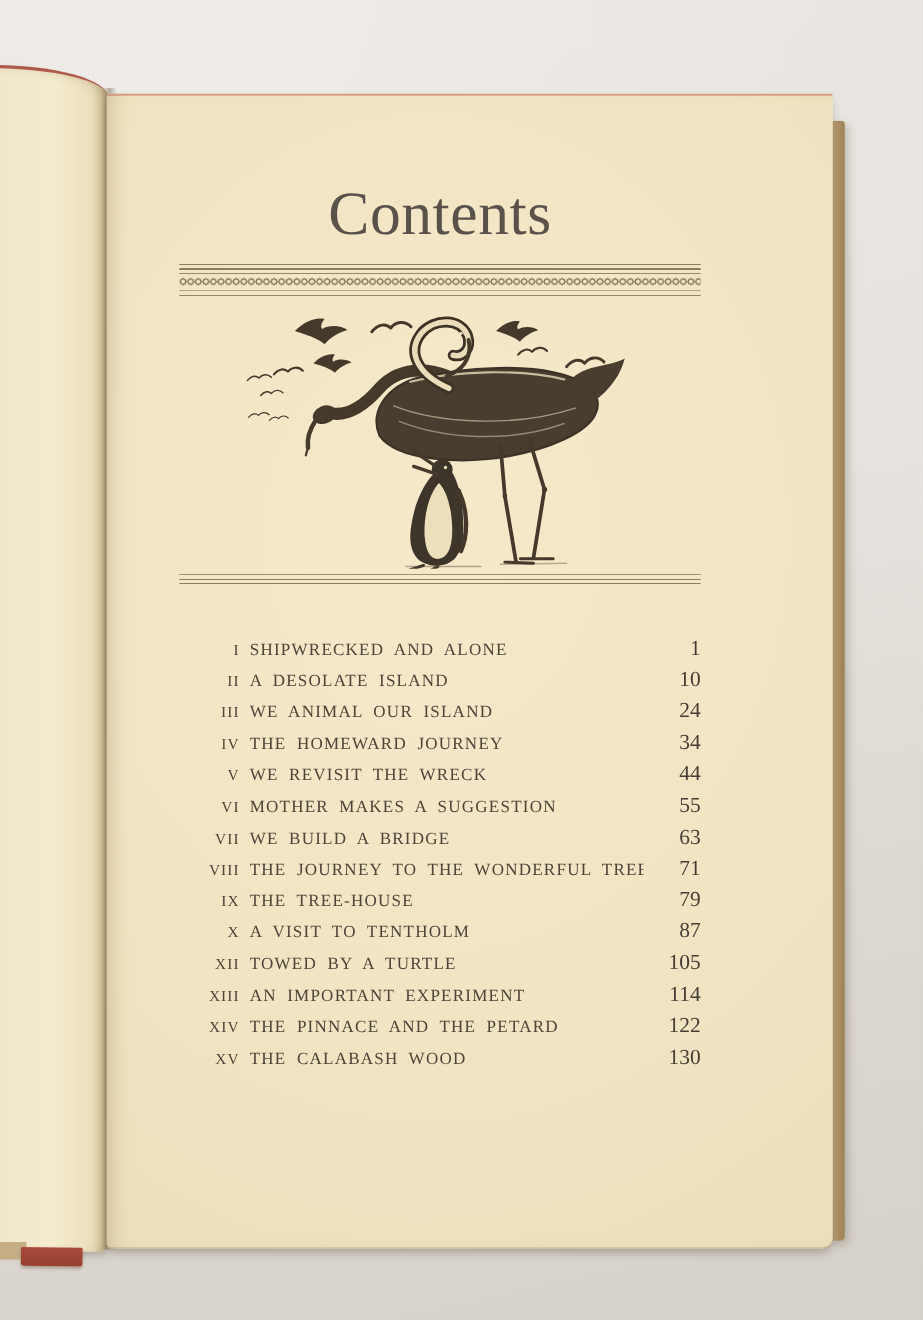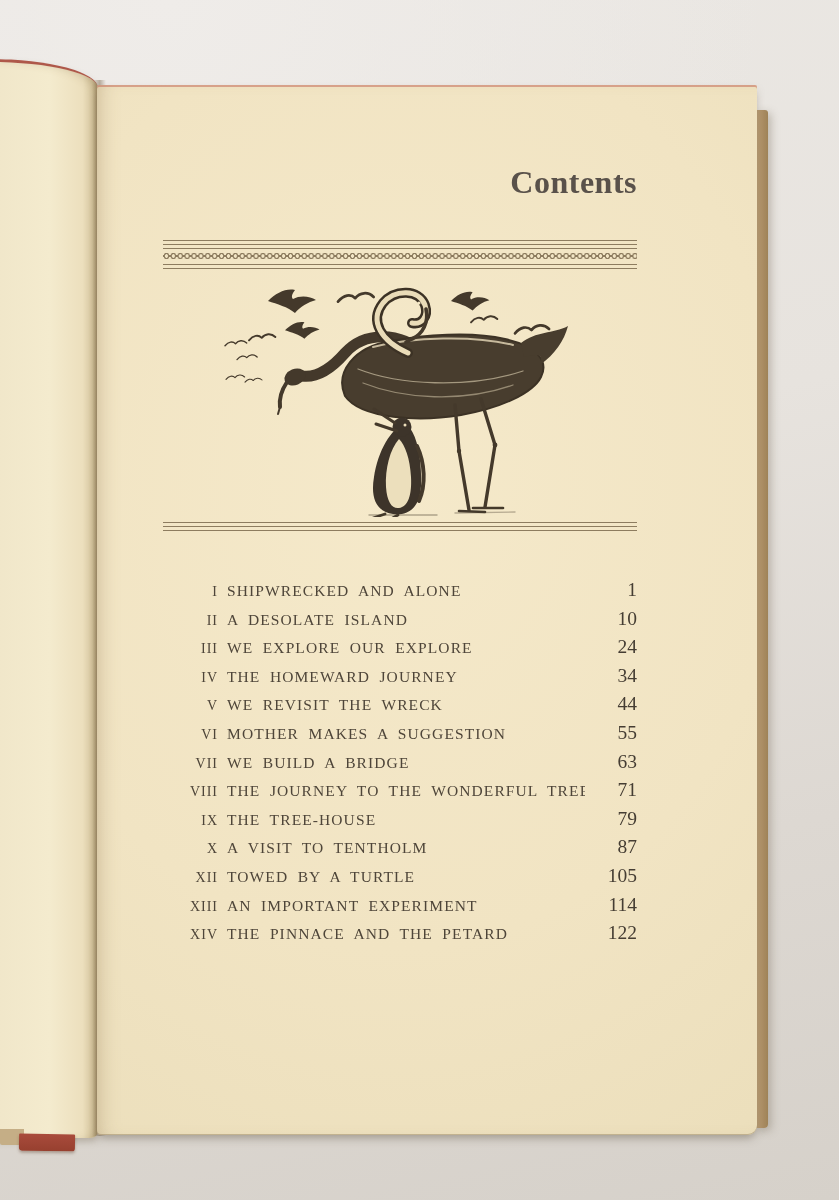--- a/index.html
+++ b/index.html
@@ -44,21 +44,21 @@
     border-radius:2px 2px 9px 4px;
     box-shadow:
       0 5px 9px -2px rgba(108,98,82,.5),
       inset 0 2px 0 rgba(196,110,92,.55),
       inset 14px 0 22px -15px rgba(125,95,55,.4),
       inset 0 -1px 0 rgba(120,100,70,.35);
   }
   
   .title{
     position:absolute;top:80px;left:66px;width:474px;margin:0;
-    text-align:right;font-size:32px;font-weight:700;line-height:1.1;
+    text-align:center;font-size:56px;font-weight:400;line-height:1.1;
     color:#59514a;letter-spacing:.5px;
   }
   .ornament{position:absolute;top:155px;left:66px;width:474px;}
   .rule3{height:9px;background:repeating-linear-gradient(to bottom,#8d7c5f 0 1px,rgba(0,0,0,0) 1px 4px);}
   .rule2{height:5px;background:repeating-linear-gradient(to bottom,#8d7c5f 0 1px,rgba(0,0,0,0) 1px 4px);}
   .circles{
     height:12px;margin:1px 0 2px 0;
     background-image:radial-gradient(circle 3.2px at 3.45px 6px, rgba(141,124,95,0) 1.6px, #8d7c5f 1.9px, #8d7c5f 3px, rgba(141,124,95,0) 3.3px);
     background-size:6.9px 12px;background-repeat:repeat-x;
   }
@@ -171,21 +171,21 @@
   </div>
 
   <div class="toc-row">
     <span class="numeral">II</span>
     <span class="chapter-title">A DESOLATE ISLAND</span>
     <span class="page-num">10</span>
   </div>
 
   <div class="toc-row">
     <span class="numeral">III</span>
-    <span class="chapter-title">WE EXPLORE OUR EXPLORE</span>
+    <span class="chapter-title">WE ANIMAL OUR ISLAND</span>
     <span class="page-num">24</span>
   </div>
 
   <div class="toc-row">
     <span class="numeral">IV</span>
     <span class="chapter-title">THE HOMEWARD JOURNEY</span>
     <span class="page-num">34</span>
   </div>
 
   <div class="toc-row">
@@ -236,16 +236,21 @@
     <span class="chapter-title">AN IMPORTANT EXPERIMENT</span>
     <span class="page-num">114</span>
   </div>
 
   <div class="toc-row">
     <span class="numeral">XIV</span>
     <span class="chapter-title">THE PINNACE AND THE PETARD</span>
     <span class="page-num">122</span>
   </div>
 
+  <div class="toc-row">
+    <span class="numeral">XV</span>
+    <span class="chapter-title">THE CALABASH WOOD</span>
+    <span class="page-num">130</span>
+  </div>
 </div>
 
   </div>
 </div>
 
 </body></html>

